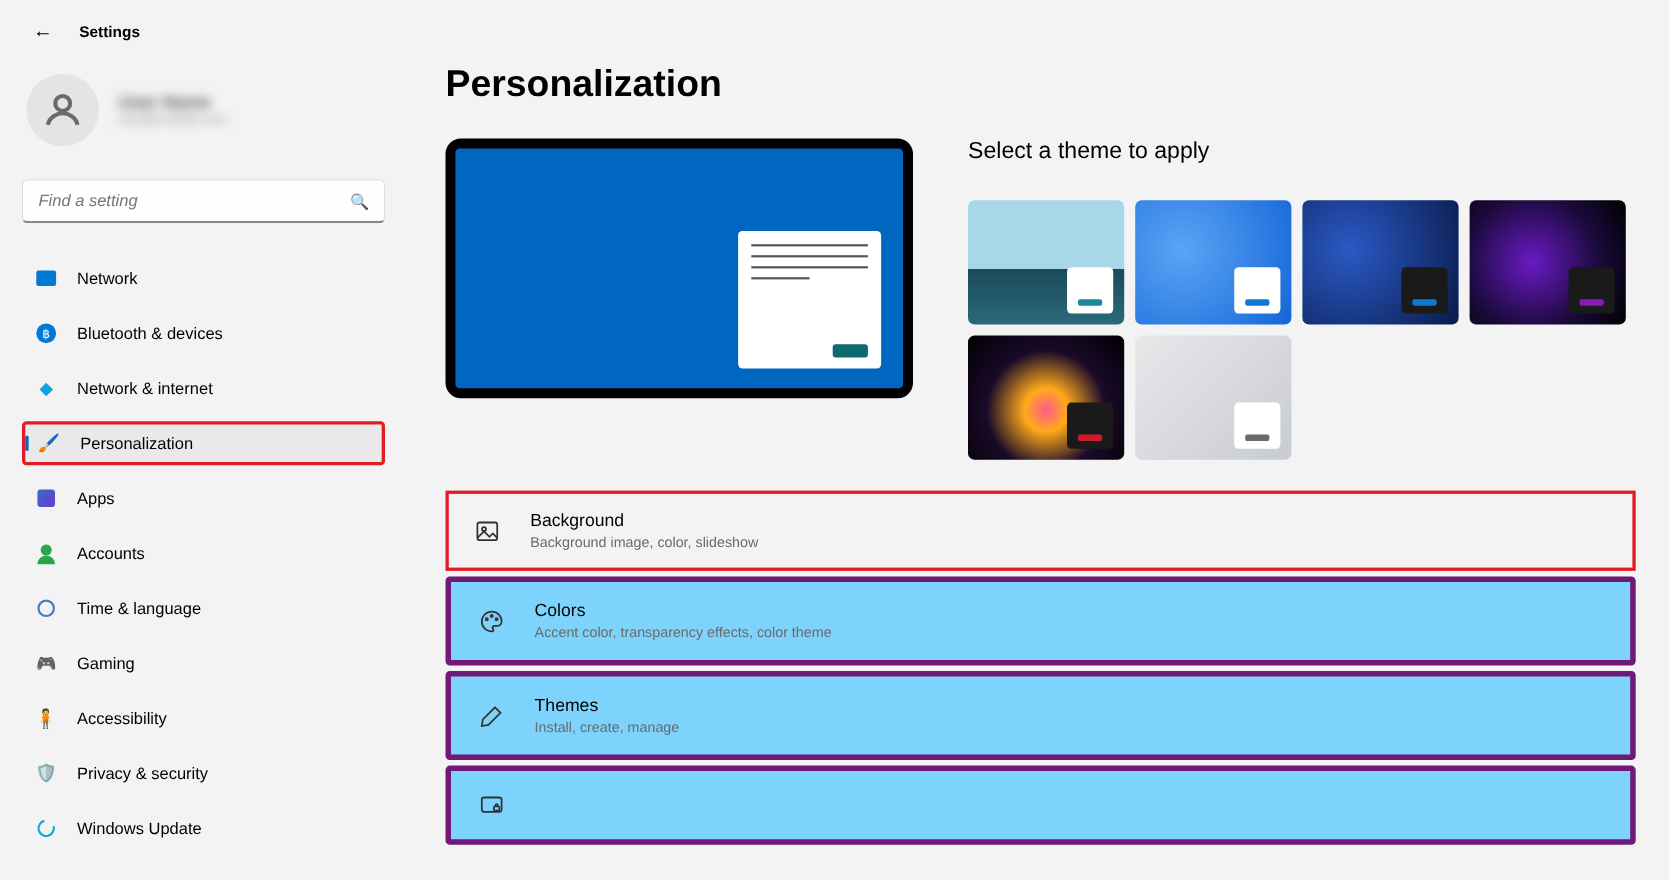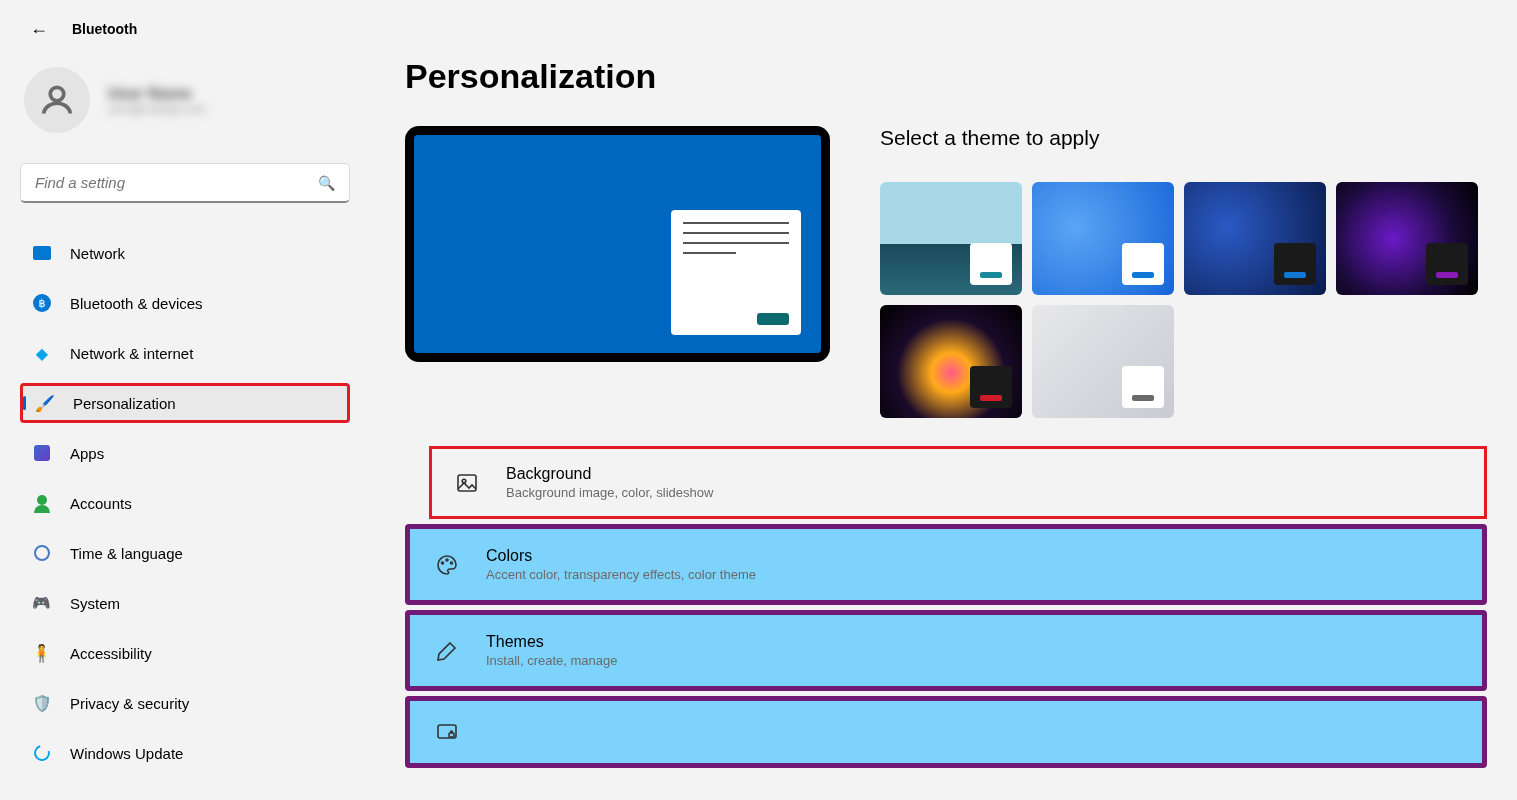--- a/index.html
+++ b/index.html
@@ -60,21 +60,21 @@
 .t5 .theme-mini{background:#1a1a1a;} .t5 .theme-mini::after{background:#d01a2a;}
 .t6 { background: linear-gradient(135deg, #e8e8ea, #c8cbd3);}
 .t6 .theme-mini{background:#fff;} .t6 .theme-mini::after{background:#6a6a6a;}
 
 .settings-list { display:flex; flex-direction:column; gap:5px; padding-right:30px;}
 .setting-card { background:#7dd3fc; border-radius:4px; padding:18px 24px; display:flex; align-items:center; gap:26px; cursor:pointer; border:5px solid #701a75;}
 .setting-icon { width:26px; height:26px; display:flex; align-items:center; justify-content:center;}
 .setting-icon svg { width:24px; height:24px; stroke:#333; fill:none; stroke-width:1.6;}
 .setting-title { font-size:16px;}
 .setting-desc { font-size:13px; color:#6a6a6a; margin-top:2px;}
-.card-hl { border:3px solid #e31b23 !important; background:transparent; padding:16px 22px; margin-bottom:0; border-radius:0;margin-left:24px;}
+.card-hl { border:3px solid #e31b23 !important; background:transparent; padding:16px 22px; margin-bottom:0; border-radius:0;}
 
 
 .ic-system{width:18px;height:14px;background:#0078d4;border-radius:2px;}
 .ic-bt{width:18px;height:18px;background:#0078d4;border-radius:50%;color:#fff;font-size:11px;display:flex;align-items:center;justify-content:center;}
 .ic-net{color:#0aa5e8;font-size:16px;}
 .ic-pers{font-size:16px;}
 .ic-apps{width:16px;height:16px;background:linear-gradient(135deg,#3a6aca,#6a3aca);border-radius:3px;}
 .ic-acc{position:relative;width:16px;height:16px;}
 .ic-acc::before{content:'';position:absolute;top:0;left:3px;width:10px;height:10px;background:#2aa54a;border-radius:50%;}
 .ic-acc::after{content:'';position:absolute;bottom:-2px;left:0;width:16px;height:8px;background:#2aa54a;border-radius:8px 8px 0 0;}
@@ -82,21 +82,21 @@
 .ic-game{font-size:15px;color:#888;}
 .ic-a11y{color:#0078d4;font-size:17px;}
 .ic-priv{color:#888;font-size:16px;}
 .ic-upd{width:16px;height:16px;border:2.5px solid #0aa5e8;border-radius:50%;border-top-color:transparent;transform:rotate(30deg);}
 </style>
 </head>
 <body>
 
 <div class="header">
   <span class="back-arrow">←</span>
-  <span class="app-title">Bluetooth</span>
+  <span class="app-title">Settings</span>
 </div>
 
 <div class="layout">
   <aside class="sidebar">
     <div class="user-row">
       <div class="avatar">
         <svg viewBox="0 0 24 24">
             <circle cx="12" cy="8" r="4.5"></circle>
             <path d="M3 21c1-5 6-7 9-7s8 2 9 7"></path>
           </svg>
@@ -146,21 +146,21 @@
           <span>Accounts</span>
         </li>
       <li class="nav-item">
           <span class="nav-icon">
             <span class="ic-time"></span>
           </span>
           <span>Time &amp; language</span>
         </li>
       <li class="nav-item">
           <span class="nav-icon ic-game">🎮</span>
-          <span>System</span>
+          <span>Gaming</span>
         </li>
       <li class="nav-item">
           <span class="nav-icon ic-a11y">🧍</span>
           <span>Accessibility</span>
         </li>
       <li class="nav-item">
           <span class="nav-icon ic-priv">🛡️</span>
           <span>Privacy &amp; security</span>
         </li>
       <li class="nav-item">

